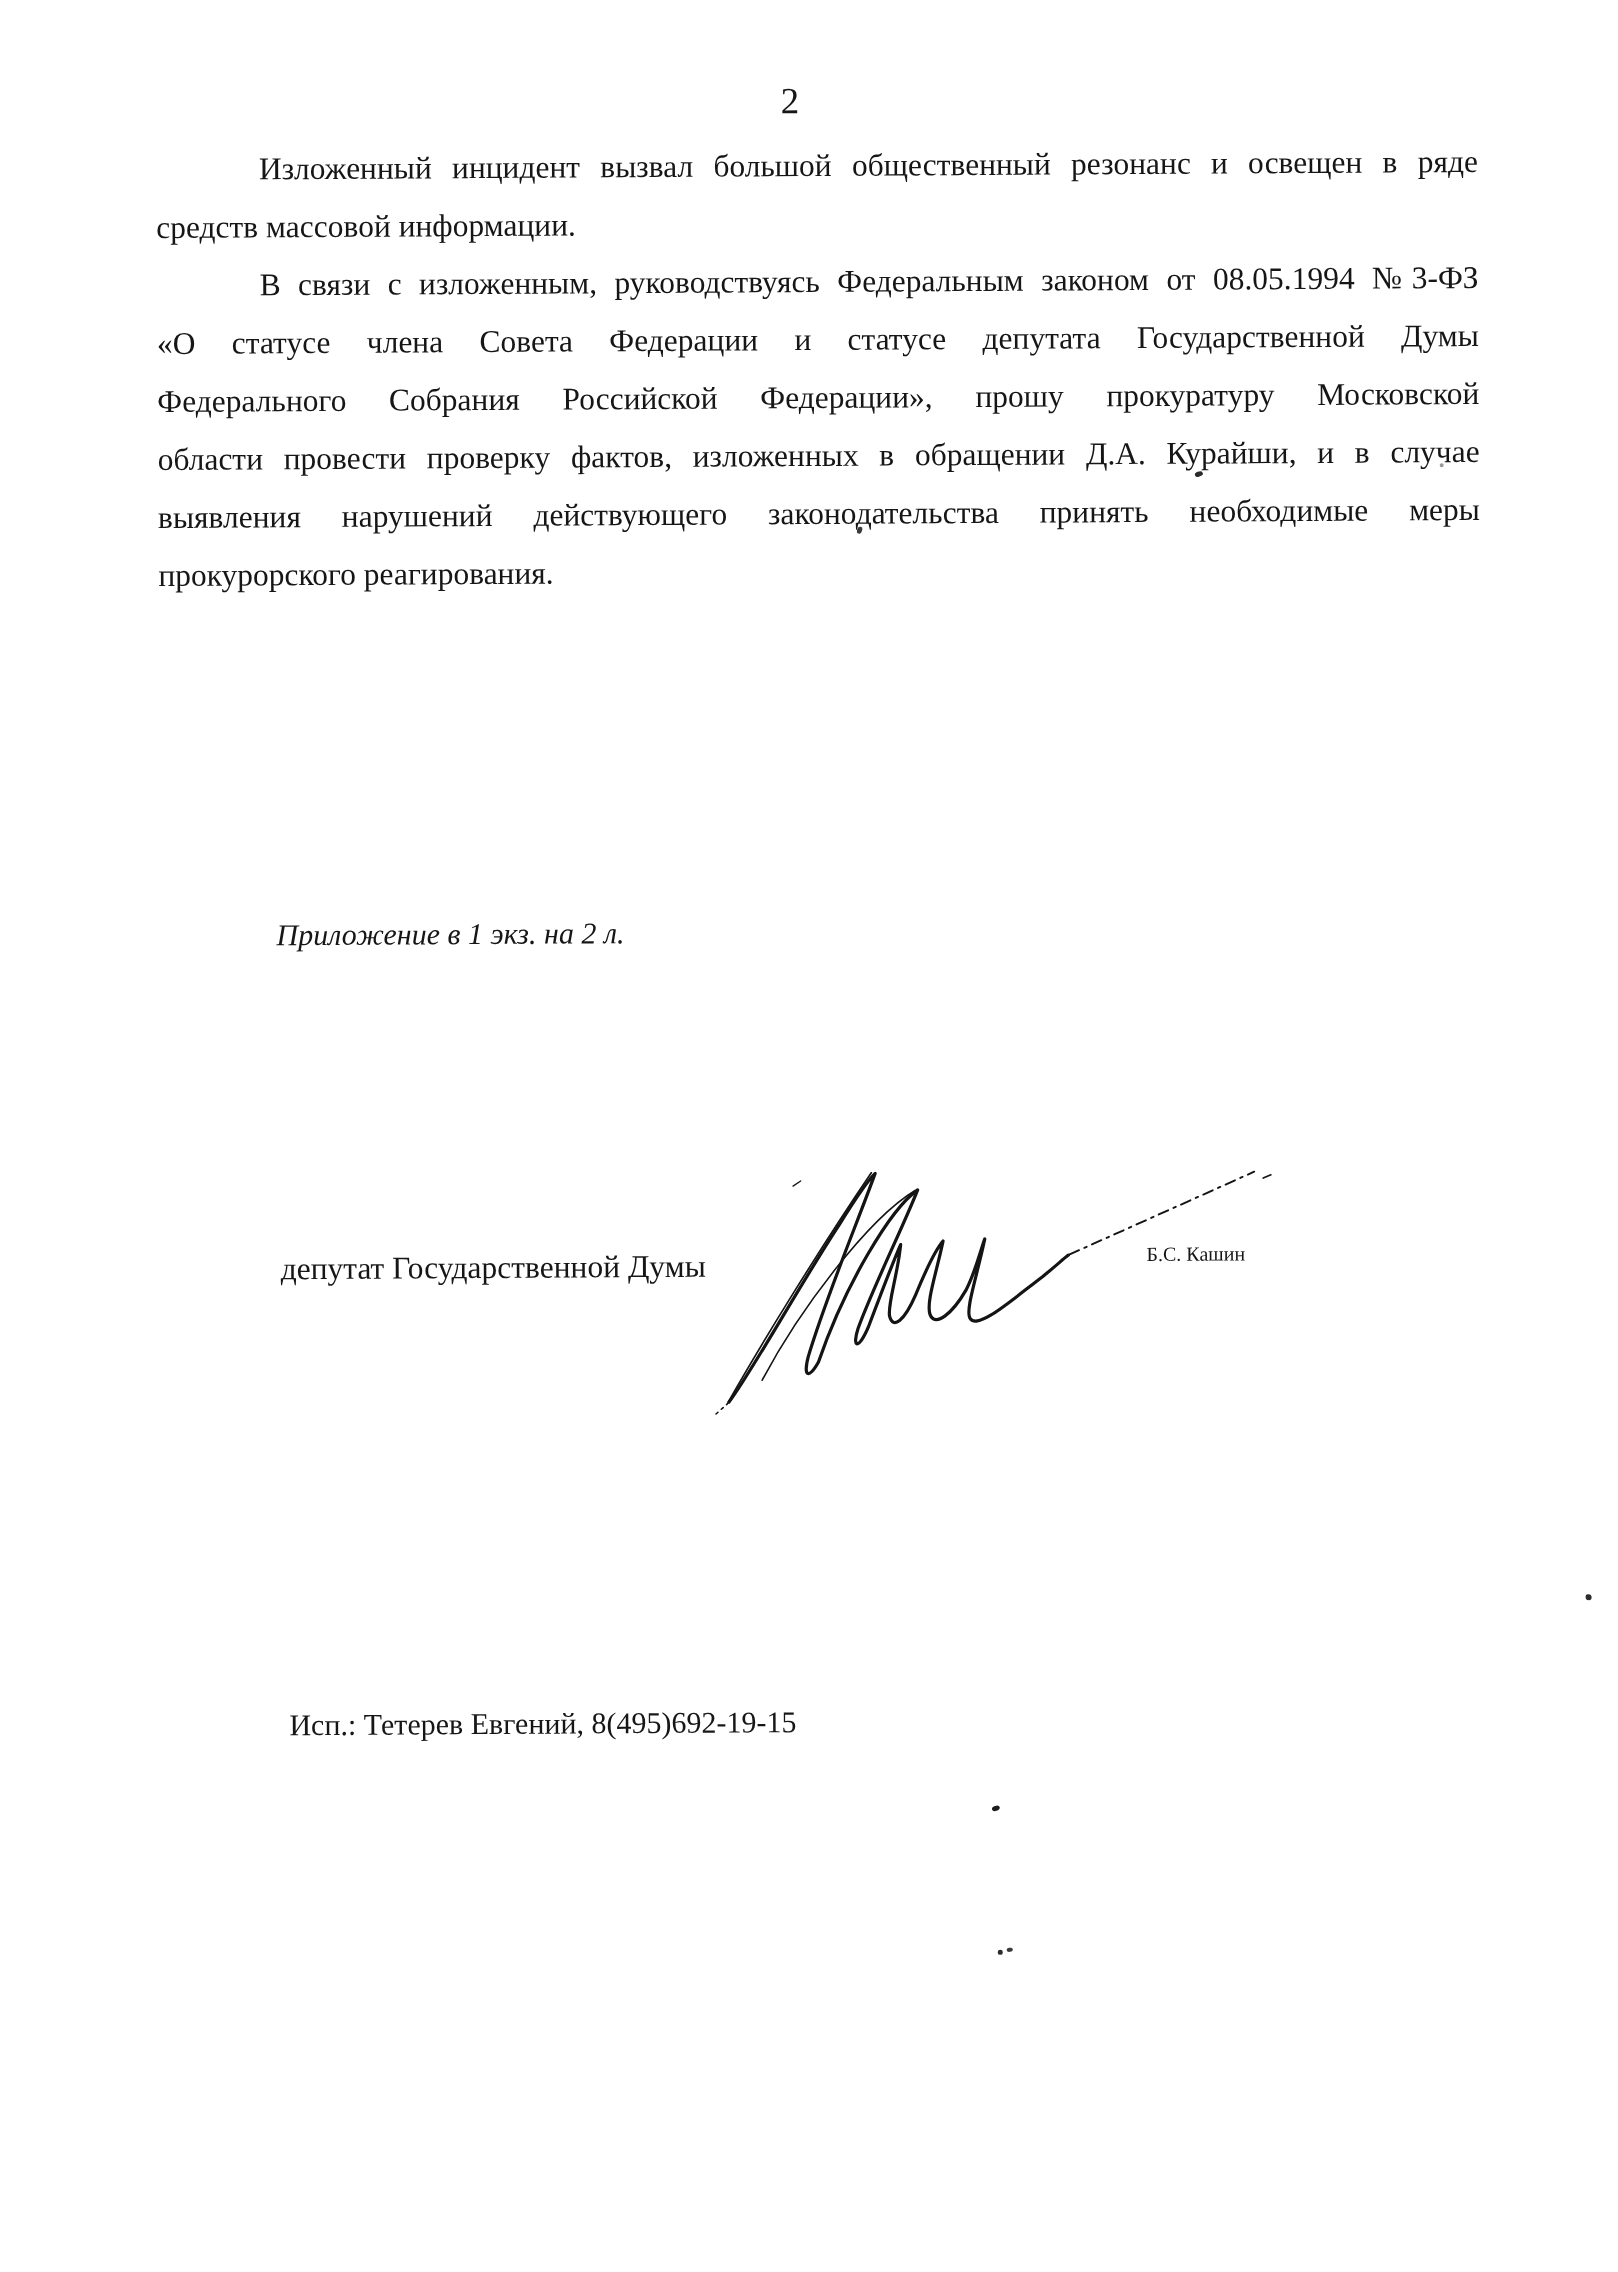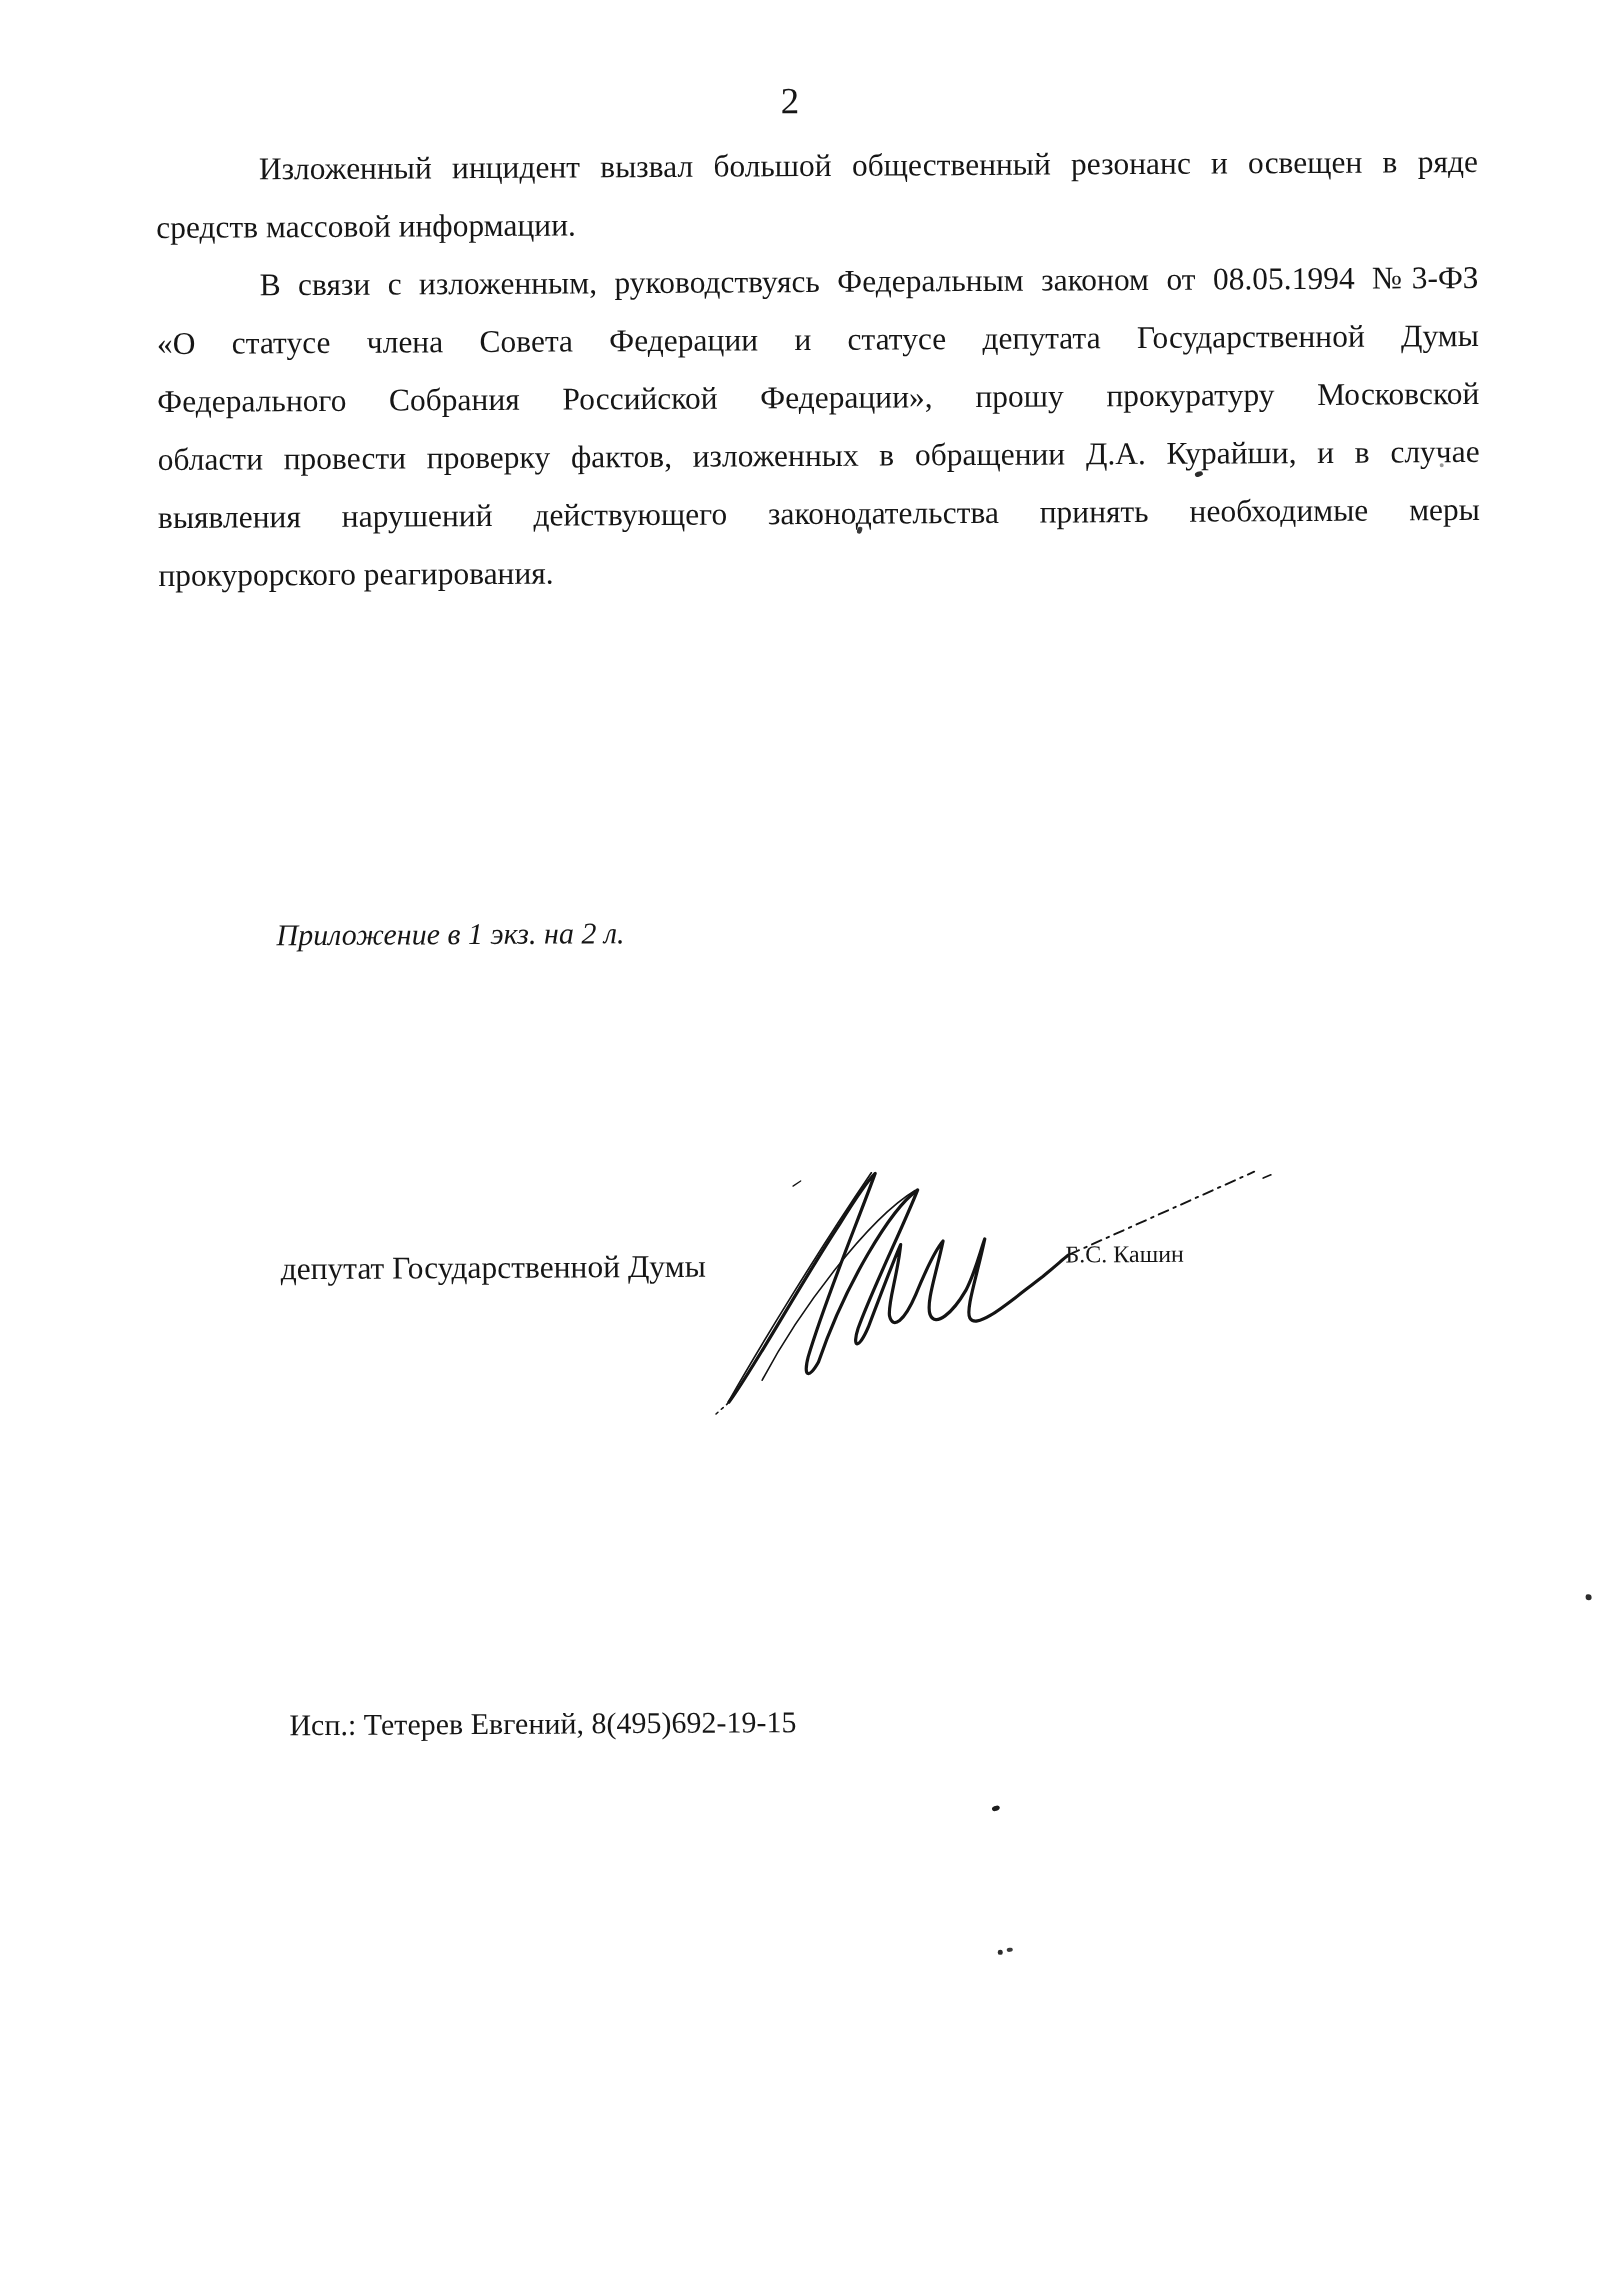--- a/index.html
+++ b/index.html
@@ -34,22 +34,22 @@
   .indent{text-indent:103px;}
   .attachment{
     position:absolute;left:275px;top:911px;
     font-size:30px;line-height:41px;font-style:italic;
   }
   .signer-title{
     position:absolute;left:277px;top:1245px;
     font-size:31.5px;line-height:41px;
   }
   .signer-name{
-    position:absolute;left:1062px;top:1236px;
-    font-size:24px;line-height:41px;
+    position:absolute;left:1143px;top:1236px;
+    font-size:20px;line-height:41px;
   }
   .executor{
     position:absolute;left:283px;top:1701px;
     font-size:30px;line-height:41px;
   }
   .sig-svg{position:absolute;left:700px;top:1137px;}
   .speck{position:absolute;background:#333;border-radius:50%;}
   .speck.s1{left:1441px;top:467px;width:3.9px;height:3.9px;background:#9a9a9a;}
   .speck.s2{left:858px;top:527px;width:4.5px;height:7px;border-radius:60% 40% 60% 60%;transform:rotate(14deg);background:#3a3a3a;}
   .speck.s3{left:1196px;top:474px;width:7.7px;height:4.5px;border-radius:60% 70% 40% 60%;transform:rotate(-22deg);background:#2c2c2c;}

